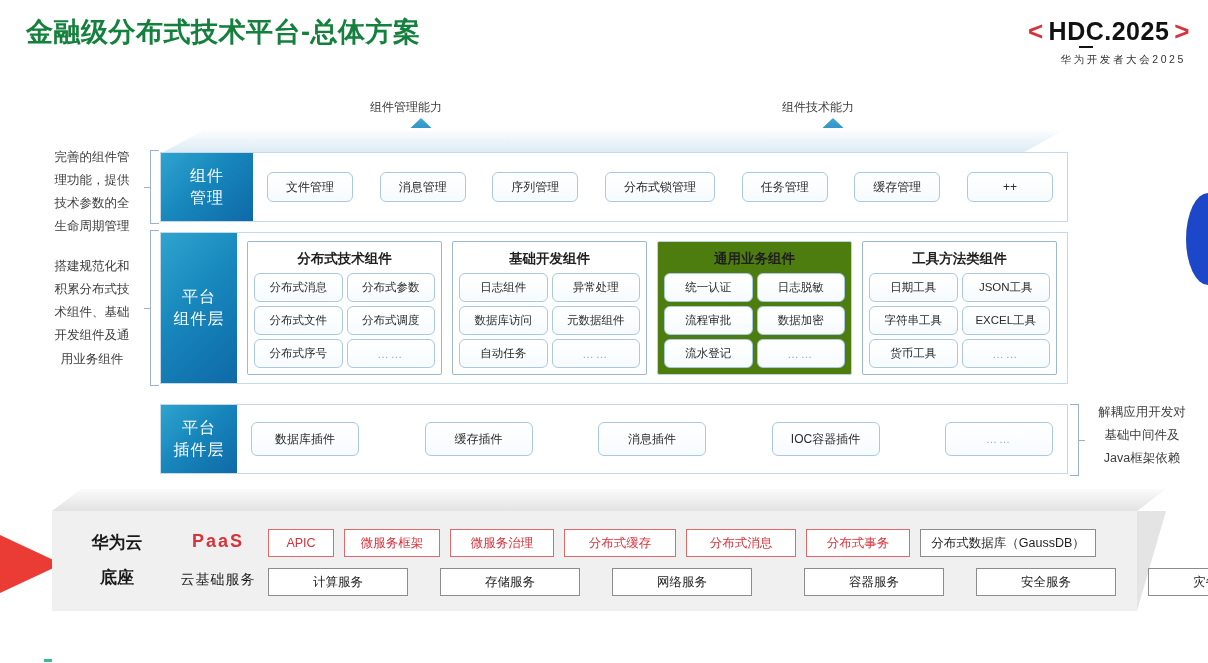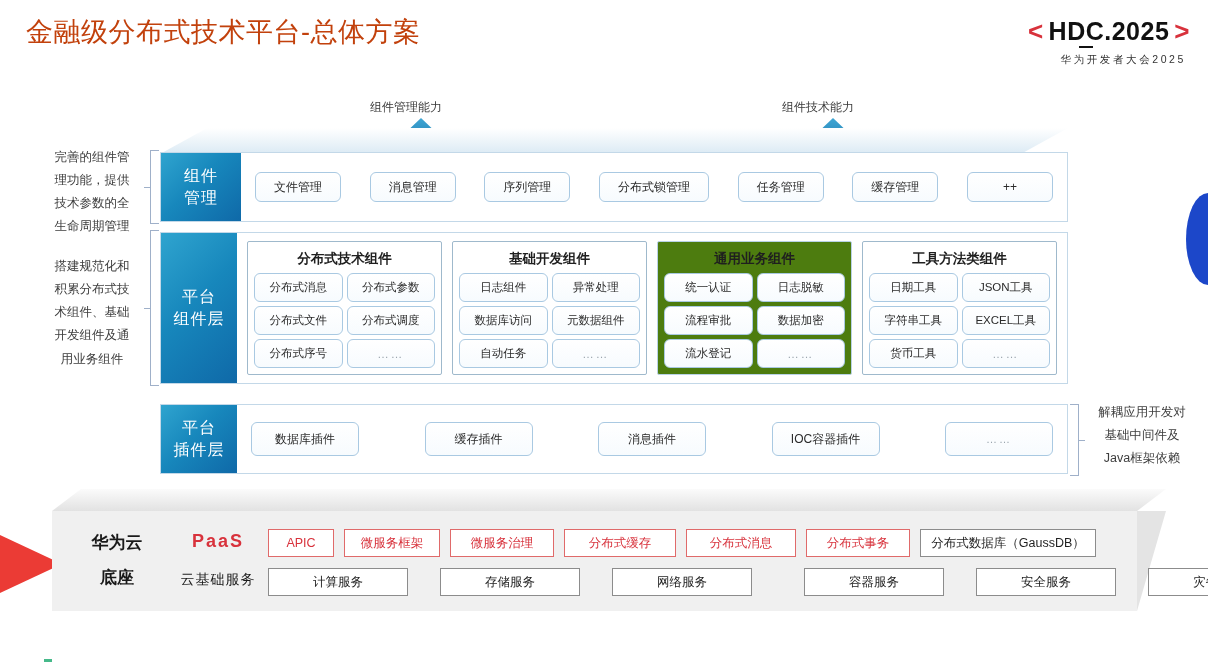--- a/index.html
+++ b/index.html
@@ -7,21 +7,21 @@
     width: 1208px; height: 663px;
     background: #ffffff;
     font-family: "Liberation Sans", "DejaVu Sans", sans-serif;
     overflow: hidden;
   }
   #root { position: relative; width: 1208px; height: 663px; }
 
   
   .page-title {
     position: absolute; left: 26px; top: 14px;
-    font-size: 27px; font-weight: normal; color: #c2410c;
+    font-size: 27px; font-weight: bold; color: #15803d;
     letter-spacing: 0.5px; white-space: nowrap;
   }
   .hdc-logo {
     position: absolute; right: 18px; top: 16px;
     text-align: center; width: 250px;
   }
   .hdc-main {
     font-size: 25px; font-weight: bold; color: #111;
     letter-spacing: 0.5px; white-space: nowrap;
     display: flex; justify-content: flex-end; align-items: center; gap: 5px;
@@ -97,21 +97,21 @@
     border-radius: 6px;
     background: linear-gradient(to bottom, #ffffff 0%, #f7fbfe 100%);
     color: #2b2b2b;
     display: flex; align-items: center; justify-content: center;
     font-size: 12px; white-space: nowrap;
   }
   .chip.dots { color: #9aa5ad; letter-spacing: 2px; font-size: 11px; }
 
   
   #comp-mgmt { left: 160px; top: 152px; width: 908px; height: 70px; }
-  #comp-mgmt .layer-label { width: 80px; align-self: stretch; }
+  #comp-mgmt .layer-label { width: 92px; align-self: stretch; }
   #comp-mgmt .layer-body { gap: 0; padding: 0 14px; justify-content: space-between; }
   #comp-mgmt .chip { height: 30px; }
 
   
   #plat-comp { left: 160px; top: 232px; width: 908px; height: 152px; }
   #plat-comp .layer-label { width: 76px; align-self: stretch; }
   #plat-comp .layer-body {
     padding: 8px 10px; gap: 10px; align-items: stretch;
   }
   .group-col {

